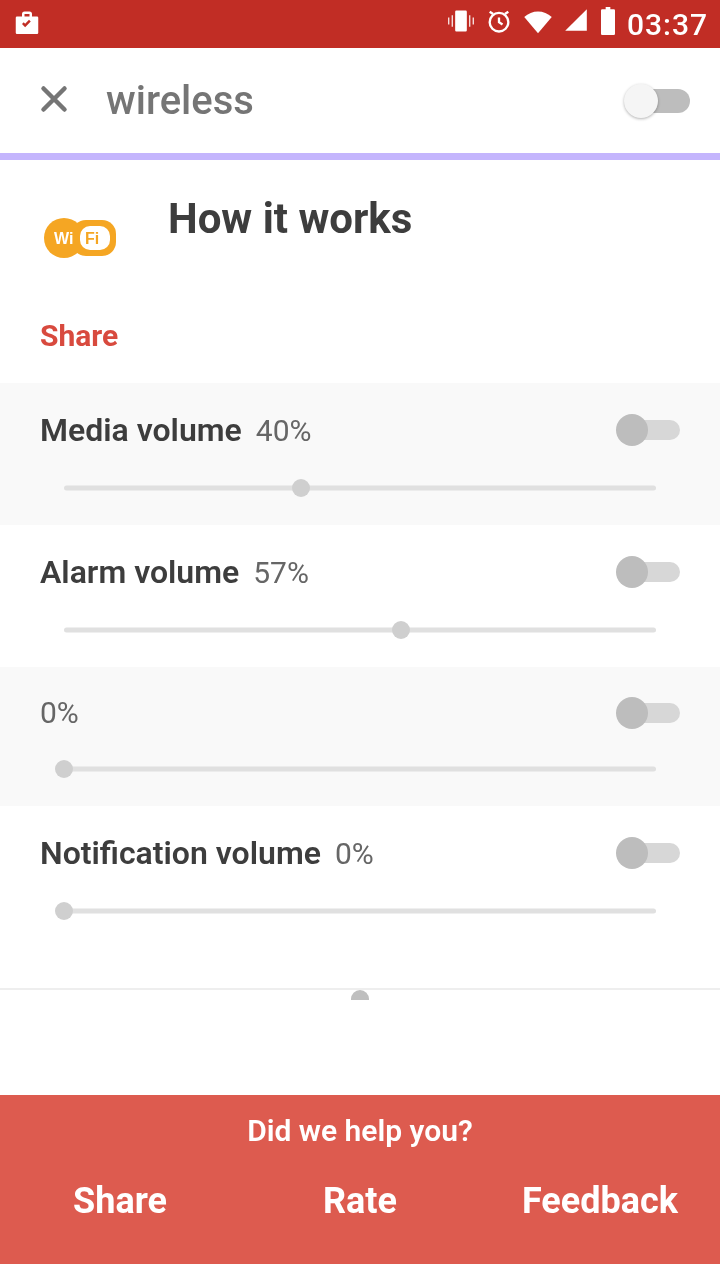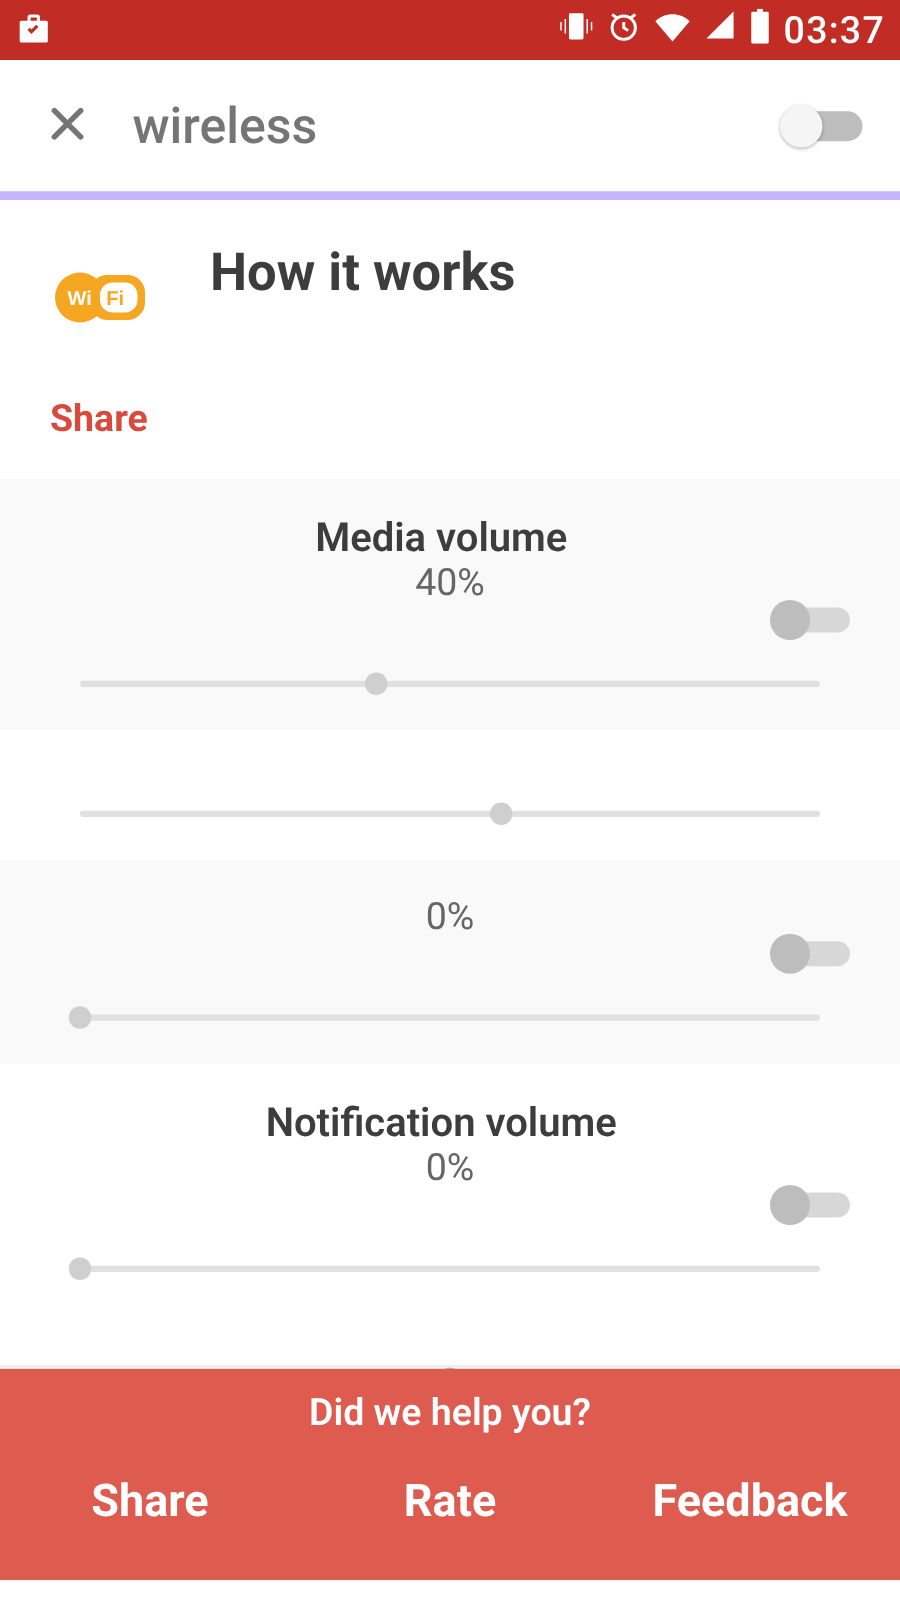--- a/index.html
+++ b/index.html
@@ -18,21 +18,21 @@
   .toggle .thumb { position:absolute; width:34px; height:34px; background:#f5f5f5; border-radius:50%; top:50%; transform:translateY(-50%); left:-4px; box-shadow:0 1px 3px rgba(0,0,0,0.3); }
   .toggle.small .track { height:20px; border-radius:10px; background:#d7d7d7; }
   .toggle.small .thumb { width:32px; height:32px; background:#bdbdbd; box-shadow:none; left:-2px; }
   .how-it-works { display:flex; align-items:flex-start; padding:34px 40px 34px 44px; gap:50px; }
   .wifi-badge { margin-top:14px; }
   .how-title { font-size:42px; font-weight:700; color:#3d3d3d; margin-bottom:10px; }
   .how-desc { font-size:30px; color:#616161; line-height:1.3; }
   .section-label { font-size:30px; font-weight:700; color:#d84a3e; padding:20px 40px 30px; }
   .vol-item { padding:28px 40px 28px 40px; }
   .vol-item.shaded { background:#f9f9f9; }
-  .vol-head { display:flex; align-items:center;flex-direction:column; }
+  .vol-head { display:flex; align-items:center; }
   .vol-label { font-size:32px; font-weight:600; color:#3d3d3d; margin-right:14px; }
   .vol-pct { font-size:30px; color:#666; }
   .vol-toggle { margin-left:auto; }
   .slider { position:relative; height:18px; margin:30px 24px 0 24px; }
   .slider .rail { position:absolute; left:0; right:0; top:50%; transform:translateY(-50%); height:5px; background:#e0e0e0; border-radius:3px; }
   .slider .handle { position:absolute; width:18px; height:18px; border-radius:50%; background:#cfcfcf; top:50%; transform:translate(-50%,-50%); }
   .cut-slider { height:40px; display:flex; align-items:flex-start; justify-content:center; }
   .cut-slider .partial-handle { width:18px; height:10px; border-radius:9px 9px 0 0; background:#bfbfbf; margin-top:0; }
   .divider { height:2px; background:#eee; margin-top:40px; }
   .footer { position:absolute; left:0; right:0; bottom:16px; background:#dd5b4f; color:#fff; text-align:center; }
@@ -129,20 +129,30 @@
             <div class="thumb"></div>
           </div>
         </div>
       </div>
       <div class="slider">
         <div class="rail"></div>
         <div class="handle" style="left:40%"></div>
       </div>
     </div>
     <div class="vol-item">
+      <div class="vol-head">
+        <span class="vol-label">Alarm volume</span>
+        <span class="vol-pct">57%</span>
+        <div class="vol-toggle">
+          <div class="toggle small">
+            <div class="track"></div>
+            <div class="thumb"></div>
+          </div>
+        </div>
+      </div>
       <div class="slider">
         <div class="rail"></div>
         <div class="handle" style="left:57%"></div>
       </div>
     </div>
     <div class="vol-item shaded">
       <div class="vol-head">
         <span class="vol-pct">0%</span>
         <div class="vol-toggle">
           <div class="toggle small">

